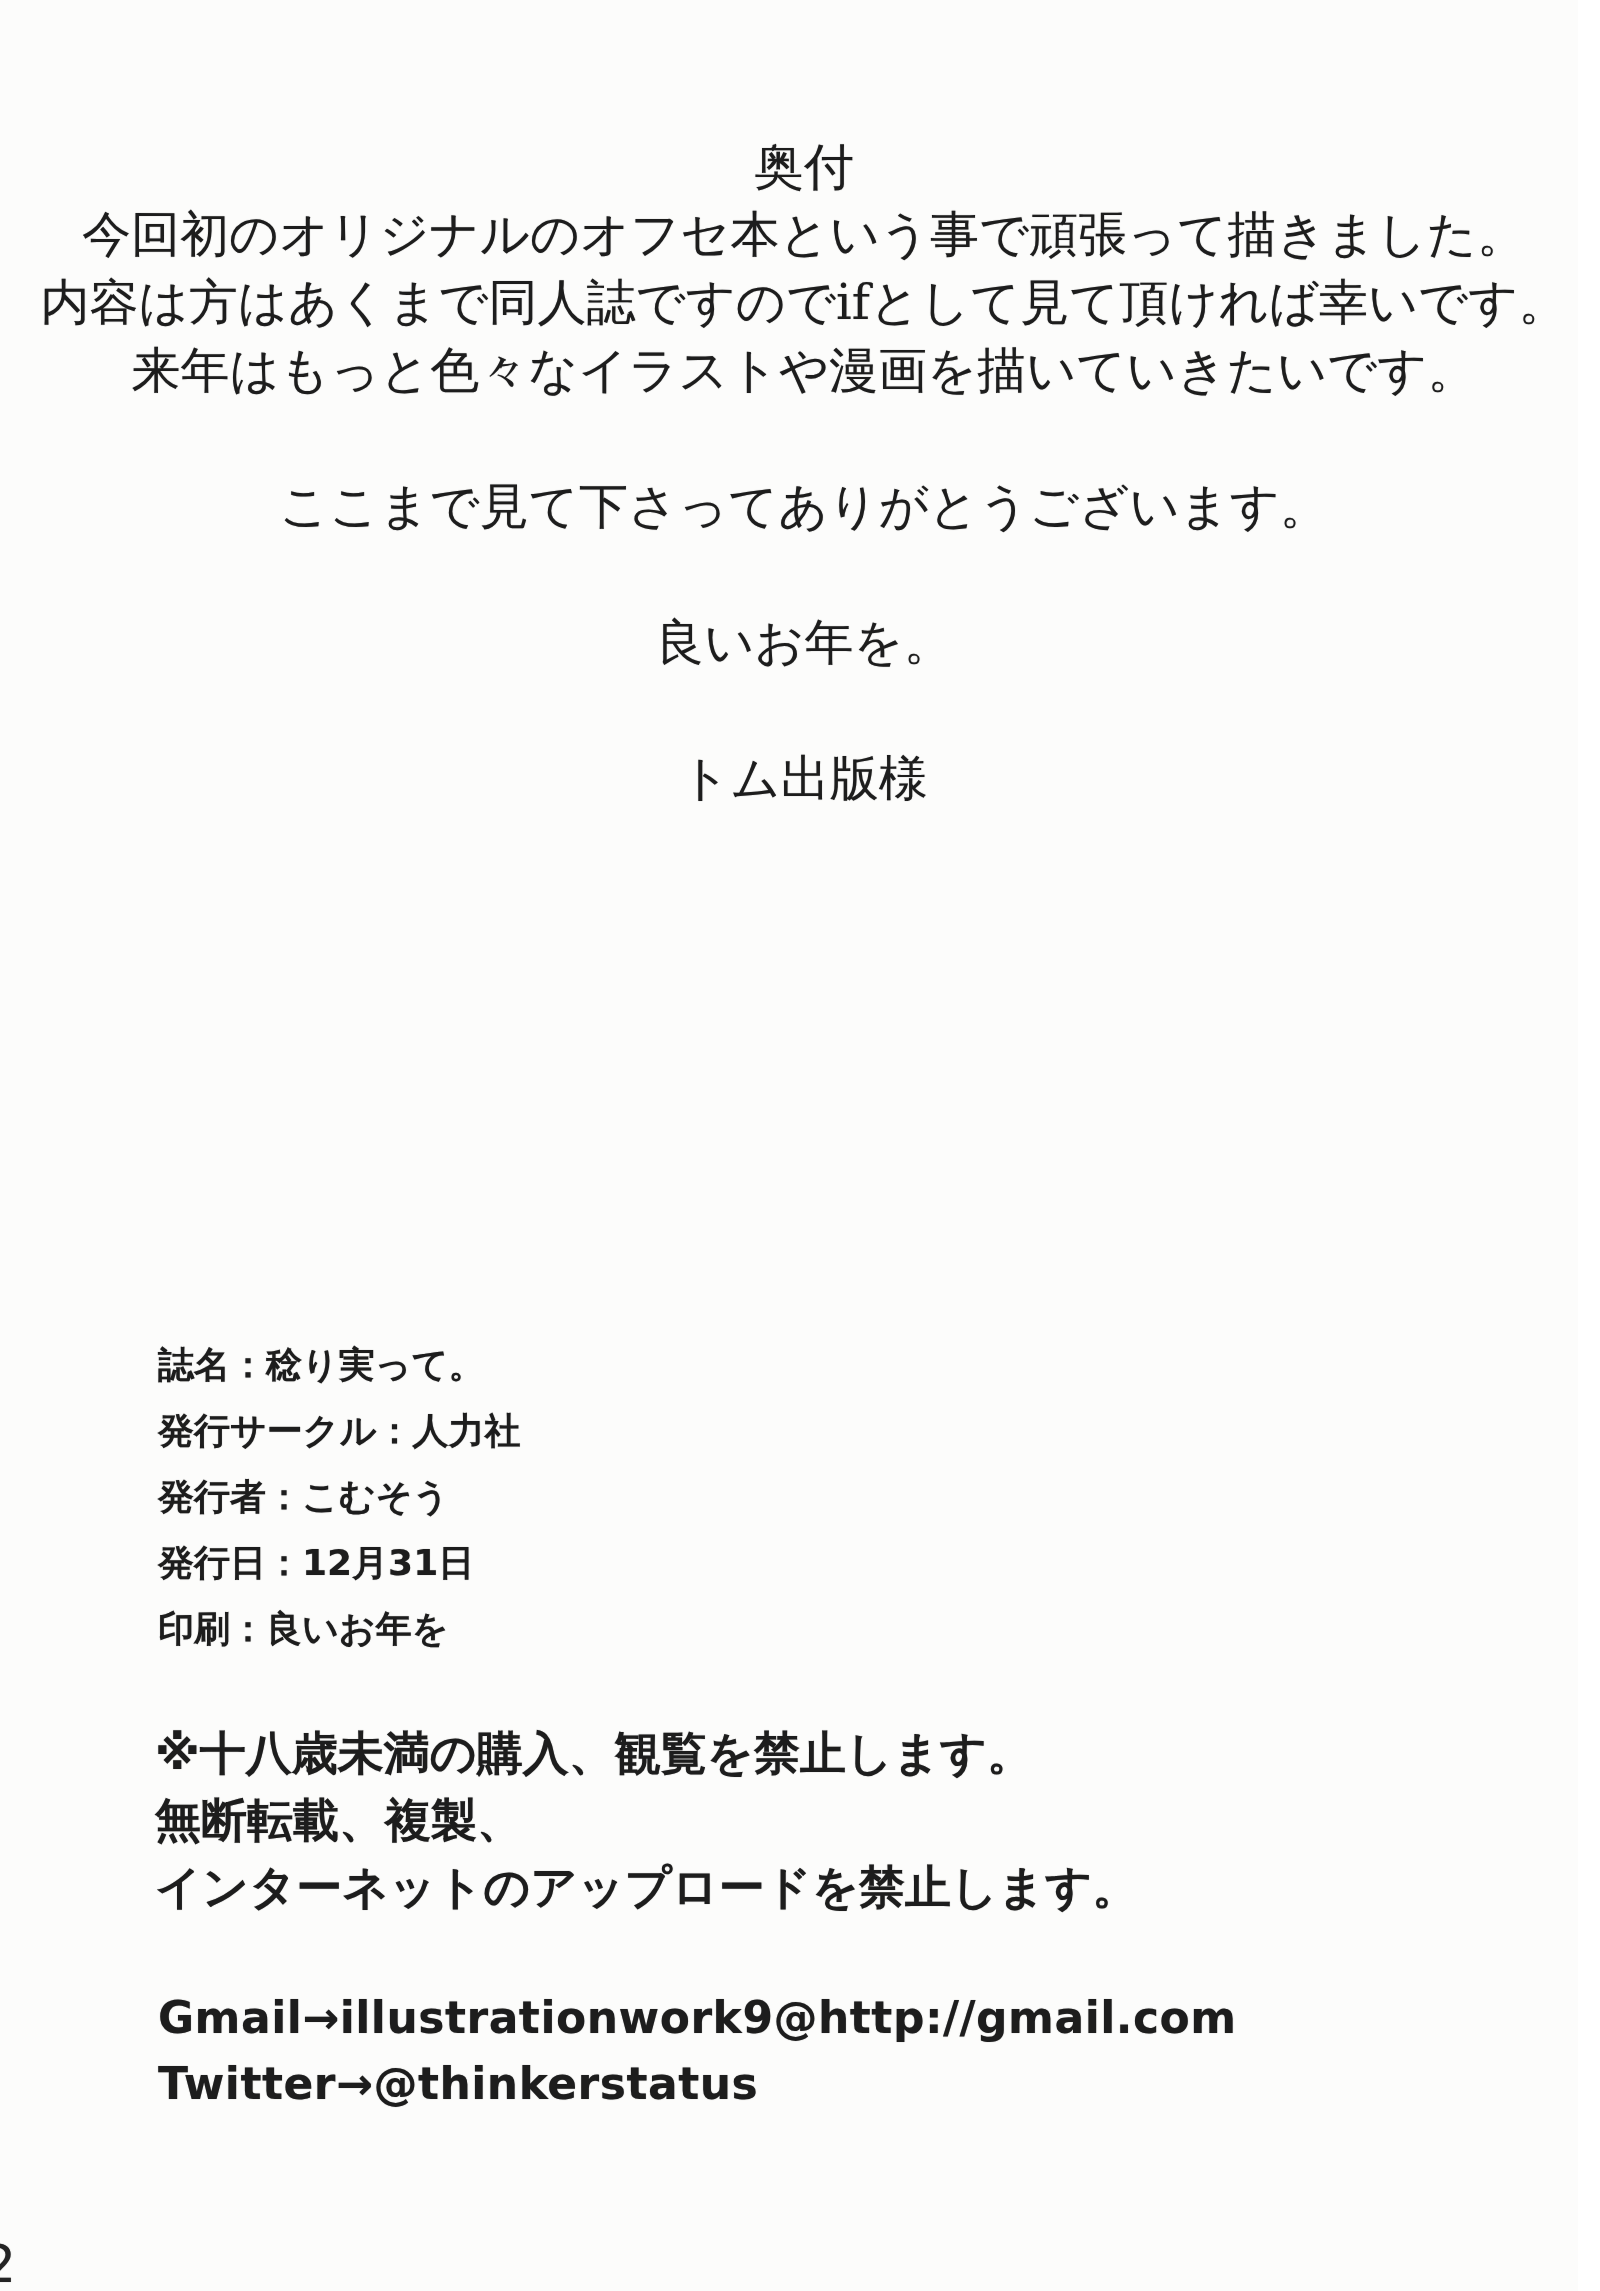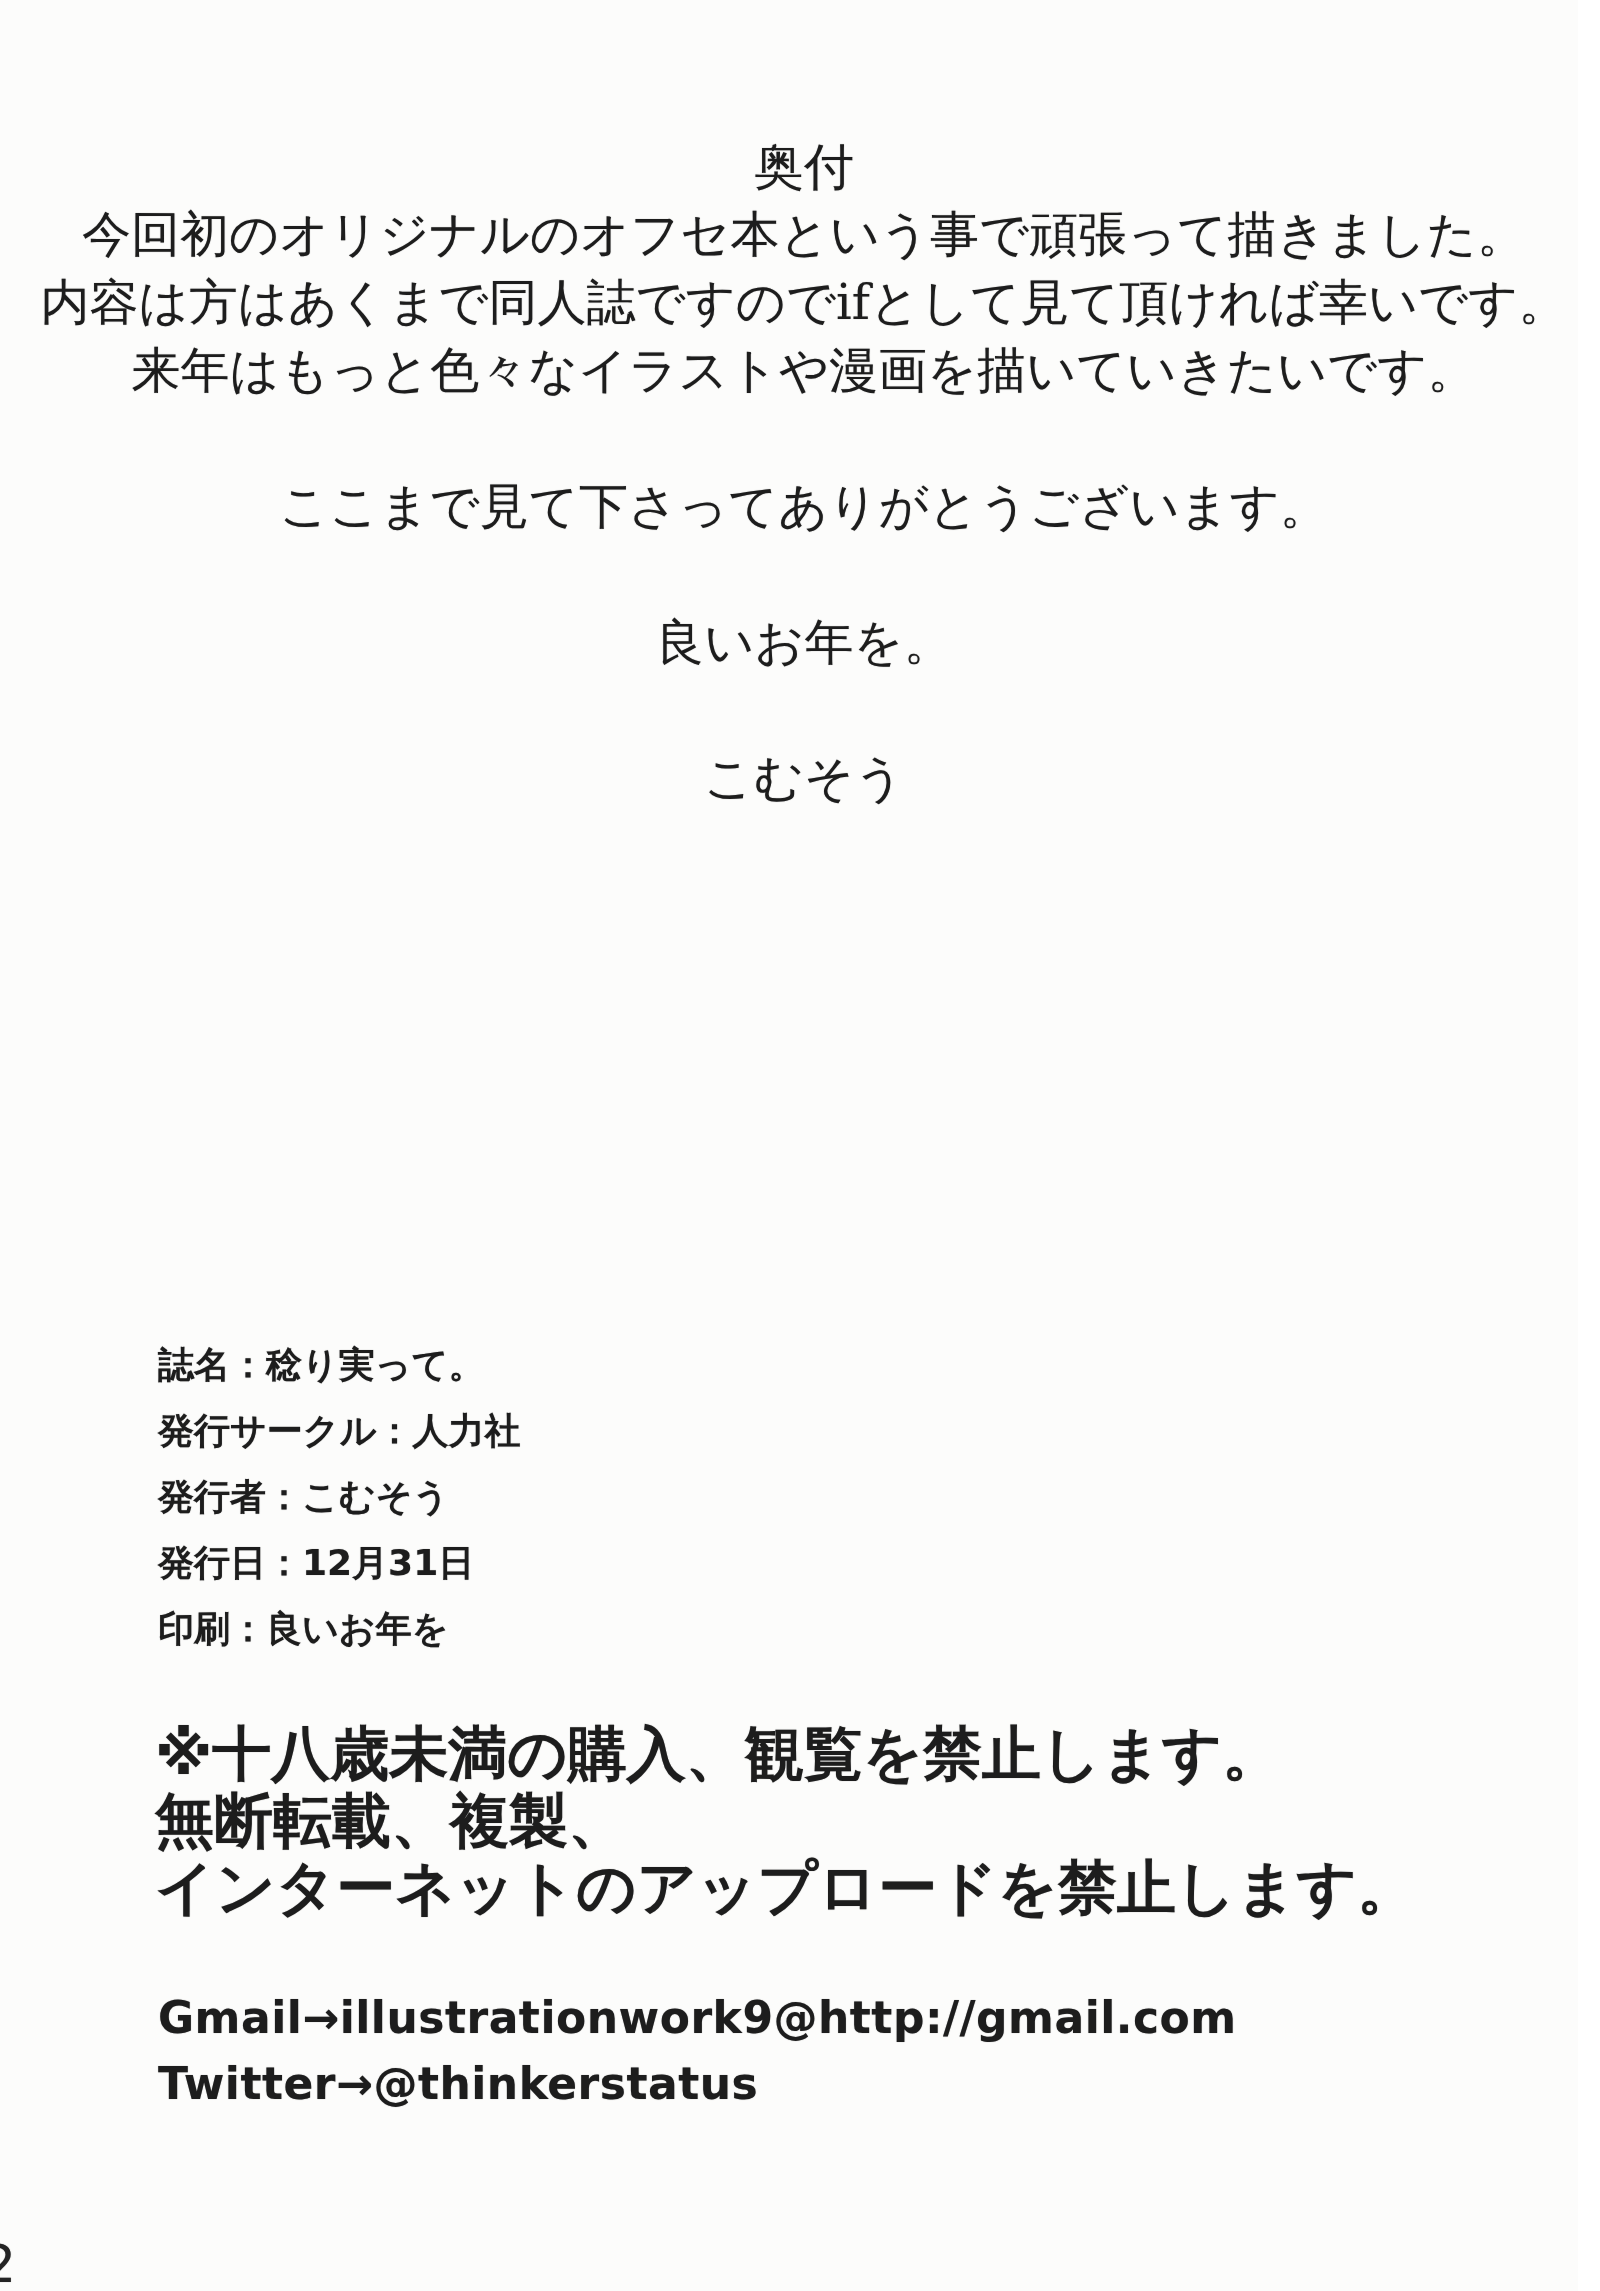--- a/index.html
+++ b/index.html
@@ -40,21 +40,21 @@
     white-space: nowrap;
   }
 
   
   .notice {
     position: absolute;
     left: 155px;
     top: 1720px;
     font-family: "DejaVu Sans", sans-serif;
     font-weight: 600;
-    font-size: 59px;
+    font-size: 46px;
     line-height: 67px;
     white-space: nowrap;
   }
 
   
   .contact {
     position: absolute;
     left: 158px;
     top: 1962px;
     font-family: "DejaVu Sans", sans-serif;
@@ -85,21 +85,21 @@
   <div class="afterword">
     <div class="title">奥付</div>
     <div>今回初のオリジナルのオフセ本という事で頑張って描きました。</div>
     <div>内容は方はあくまで同人誌ですのでifとして見て頂ければ幸いです。</div>
     <div>来年はもっと色々なイラストや漫画を描いていきたいです。</div>
     <div class="blank"></div>
     <div>ここまで見て下さってありがとうございます。</div>
     <div class="blank"></div>
     <div>良いお年を。</div>
     <div class="blank"></div>
-    <div>こむそう</div>
+    <div>トム出版様</div>
   </div>
 
   <div class="colophon">
     <div>誌名：稔り実って。</div>
     <div>発行サークル：人力社</div>
     <div>発行者：こむそう</div>
     <div>発行日：12月31日</div>
     <div>印刷：良いお年を</div>
   </div>
 

